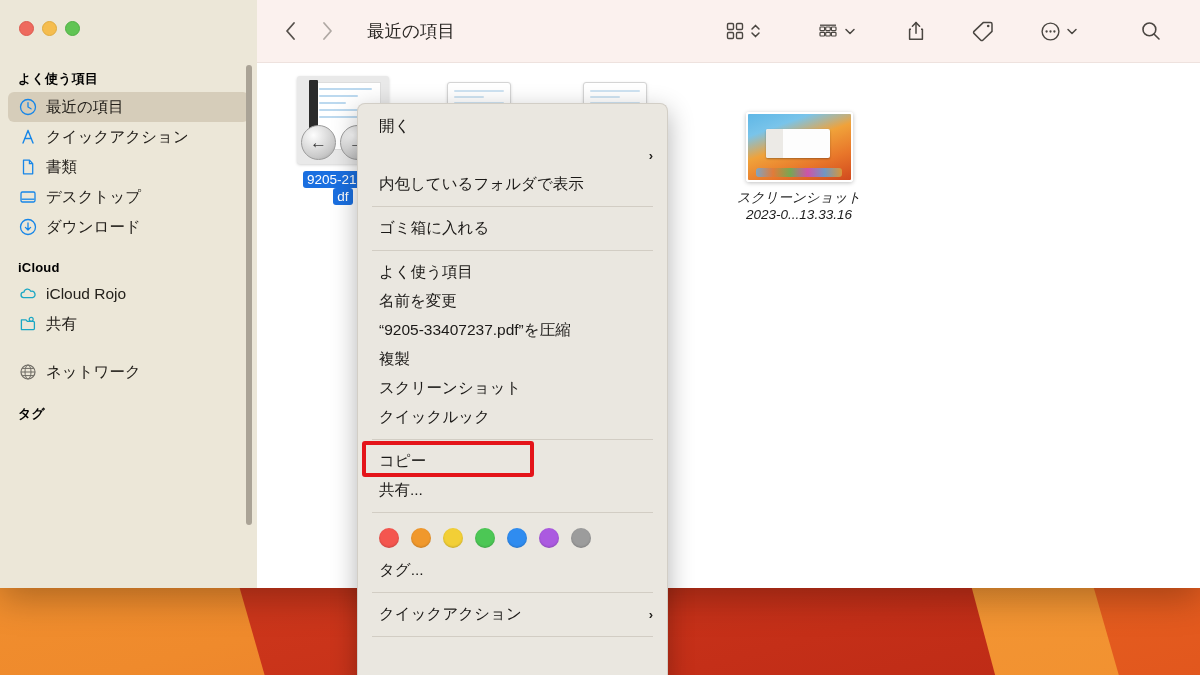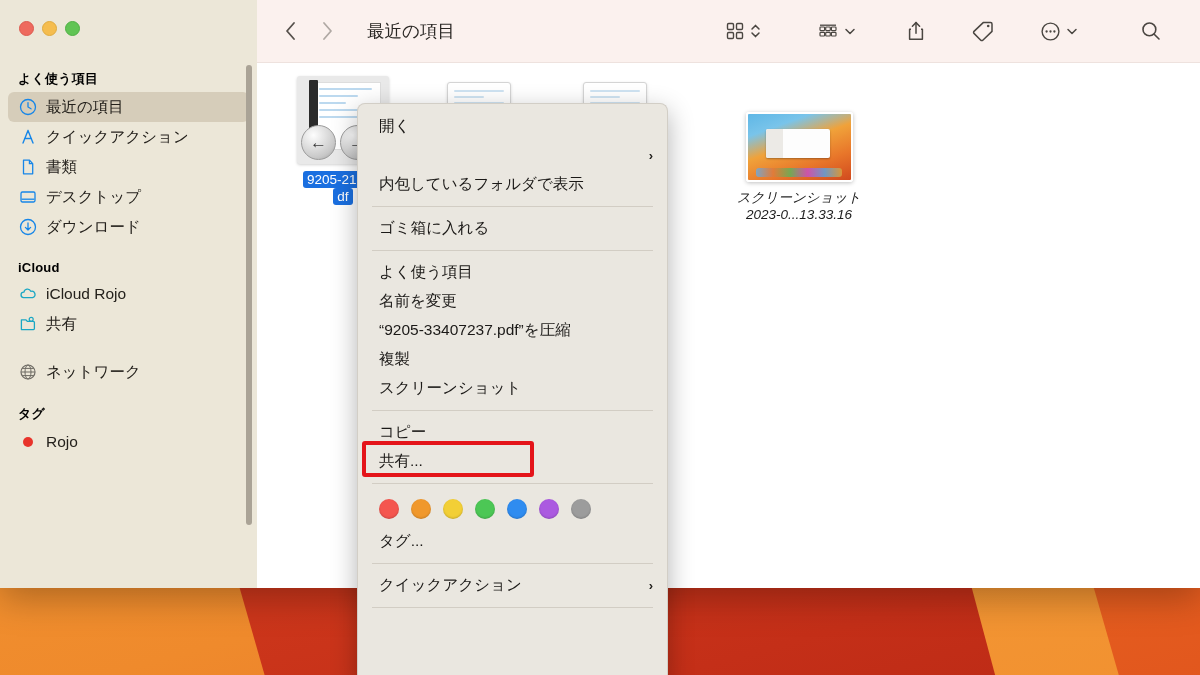--- a/index.html
+++ b/index.html
@@ -480,28 +480,20 @@
                   <path d="M2.3 9h13.4M3.4 5.4h11.2M3.4 12.6h11.2" stroke="#6d6a63" stroke-width="1"></path>
                 </svg>
             </span>
             <span class="sb-label">ネットワーク</span>
           </div>
         </div>
 
         <div class="sb-section" style="margin-top:18px">
           <div class="sb-header">タグ</div>
 
-          <div class="sb-item">
-            <span class="sb-ico">
-              <svg width="18" height="18" viewBox="0 0 18 18">
-                  <circle cx="9" cy="9" r="5" fill="#e8342b"></circle>
-                </svg>
-            </span>
-            <span class="sb-label">Rojo</span>
-          </div>
         </div>
 
       </div>
 
       <div id="sb-scroll"></div>
     </div>
 
     <div id="content-pane">
 
       <div id="toolbar">
@@ -704,20 +696,23 @@
     </div>
     <div class="menu-item">
       <span>“9205-33407237.pdf”を圧縮</span>
     </div>
     <div class="menu-item">
       <span>複製</span>
     </div>
     <div class="menu-item">
       <span>スクリーンショット</span>
     </div>
+    <div class="menu-item">
+      <span>クイックルック</span>
+    </div>
 
     <div class="menu-sep"></div>
 
     <div class="menu-item">
       <span>コピー</span>
     </div>
     <div class="menu-item">
       <span>共有...</span>
     </div>
 

